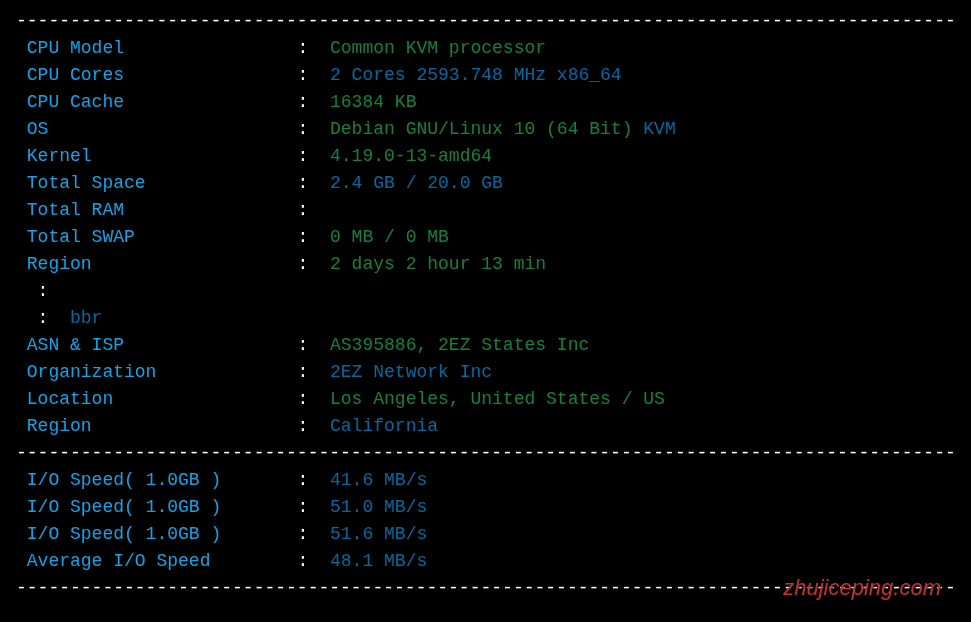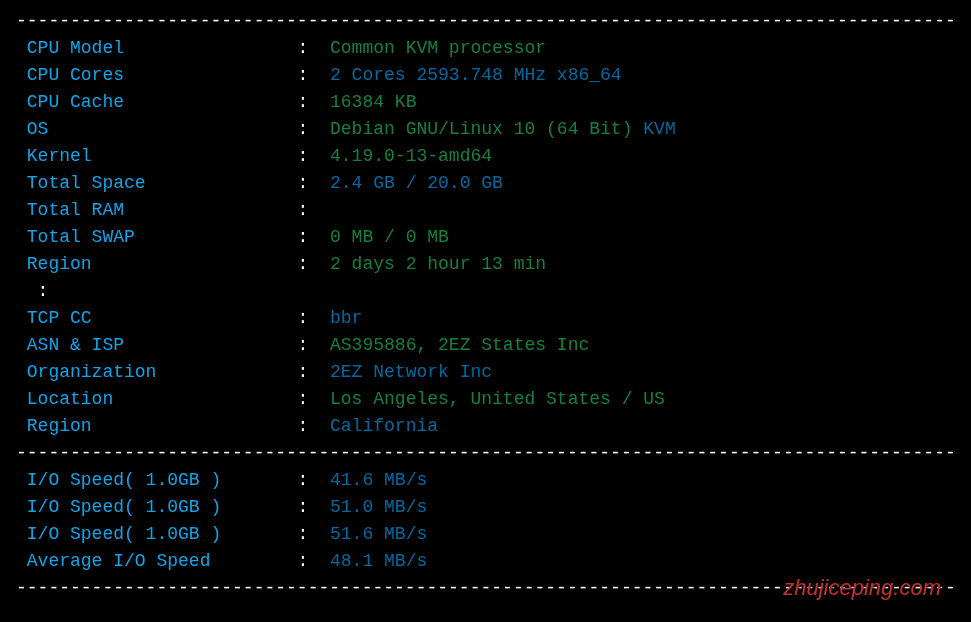--- a/index.html
+++ b/index.html
@@ -104,21 +104,20 @@
   <span class="label"> Region             </span>
   <span>  :  </span>
   <span class="val-cyan">2 days 2 hour 13 min</span>
 </div>
 
 <div class="row">
   <span>  :  </span>
 </div>
 
 <div class="row">
-  <span class="label"> TCP CC             </span>
   <span>  :  </span>
   <span class="val-yellow">bbr</span>
 </div>
 
 <div class="row">
   <span class="label"> ASN &amp; ISP          </span>
   <span>  :  </span>
   <span class="val-cyan">AS395886, 2EZ States Inc</span>
 </div>
 

